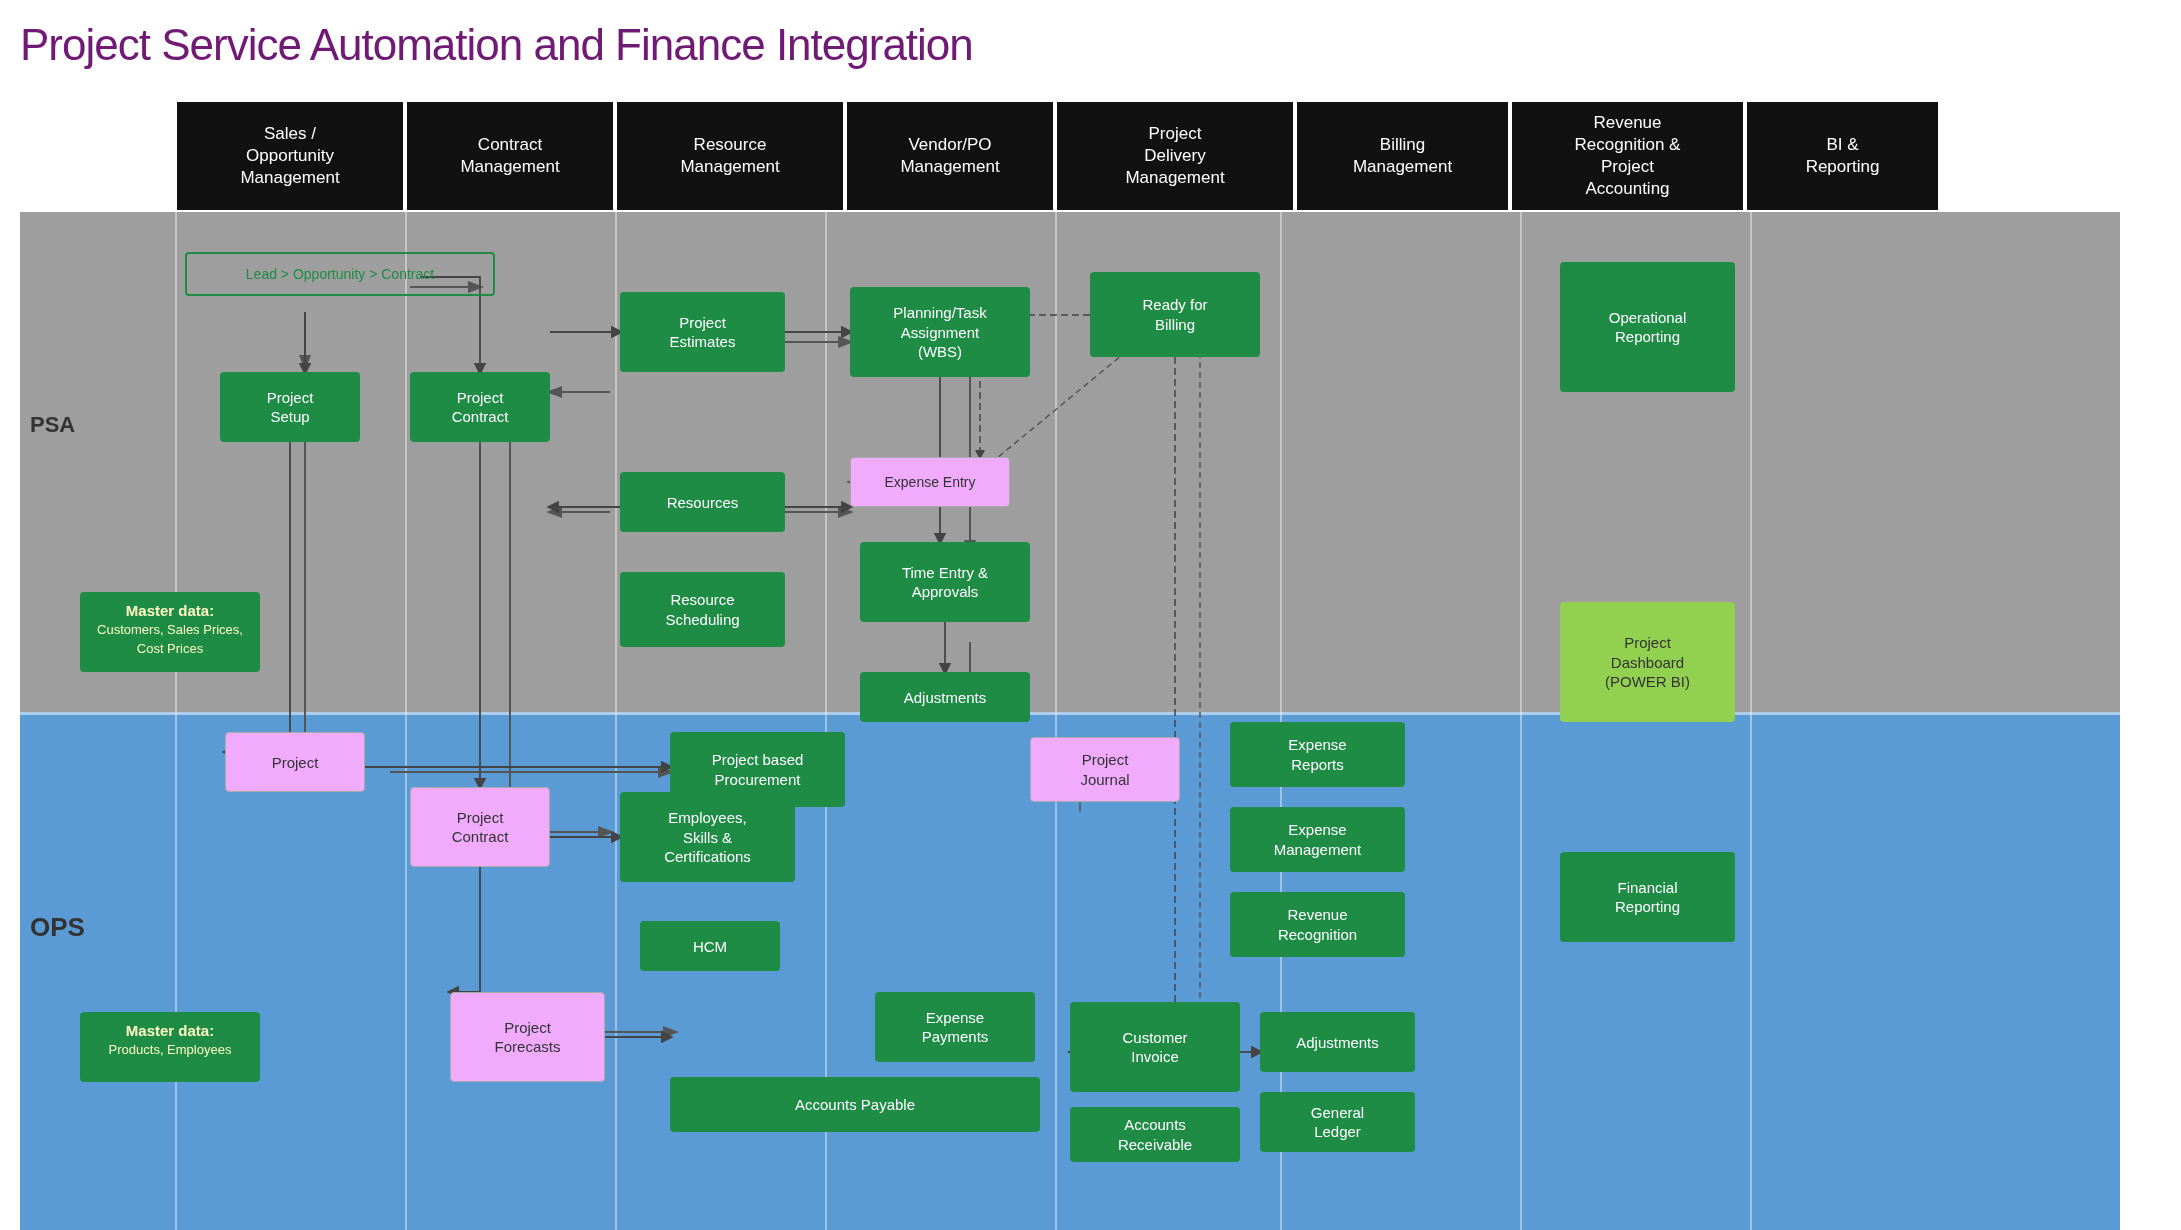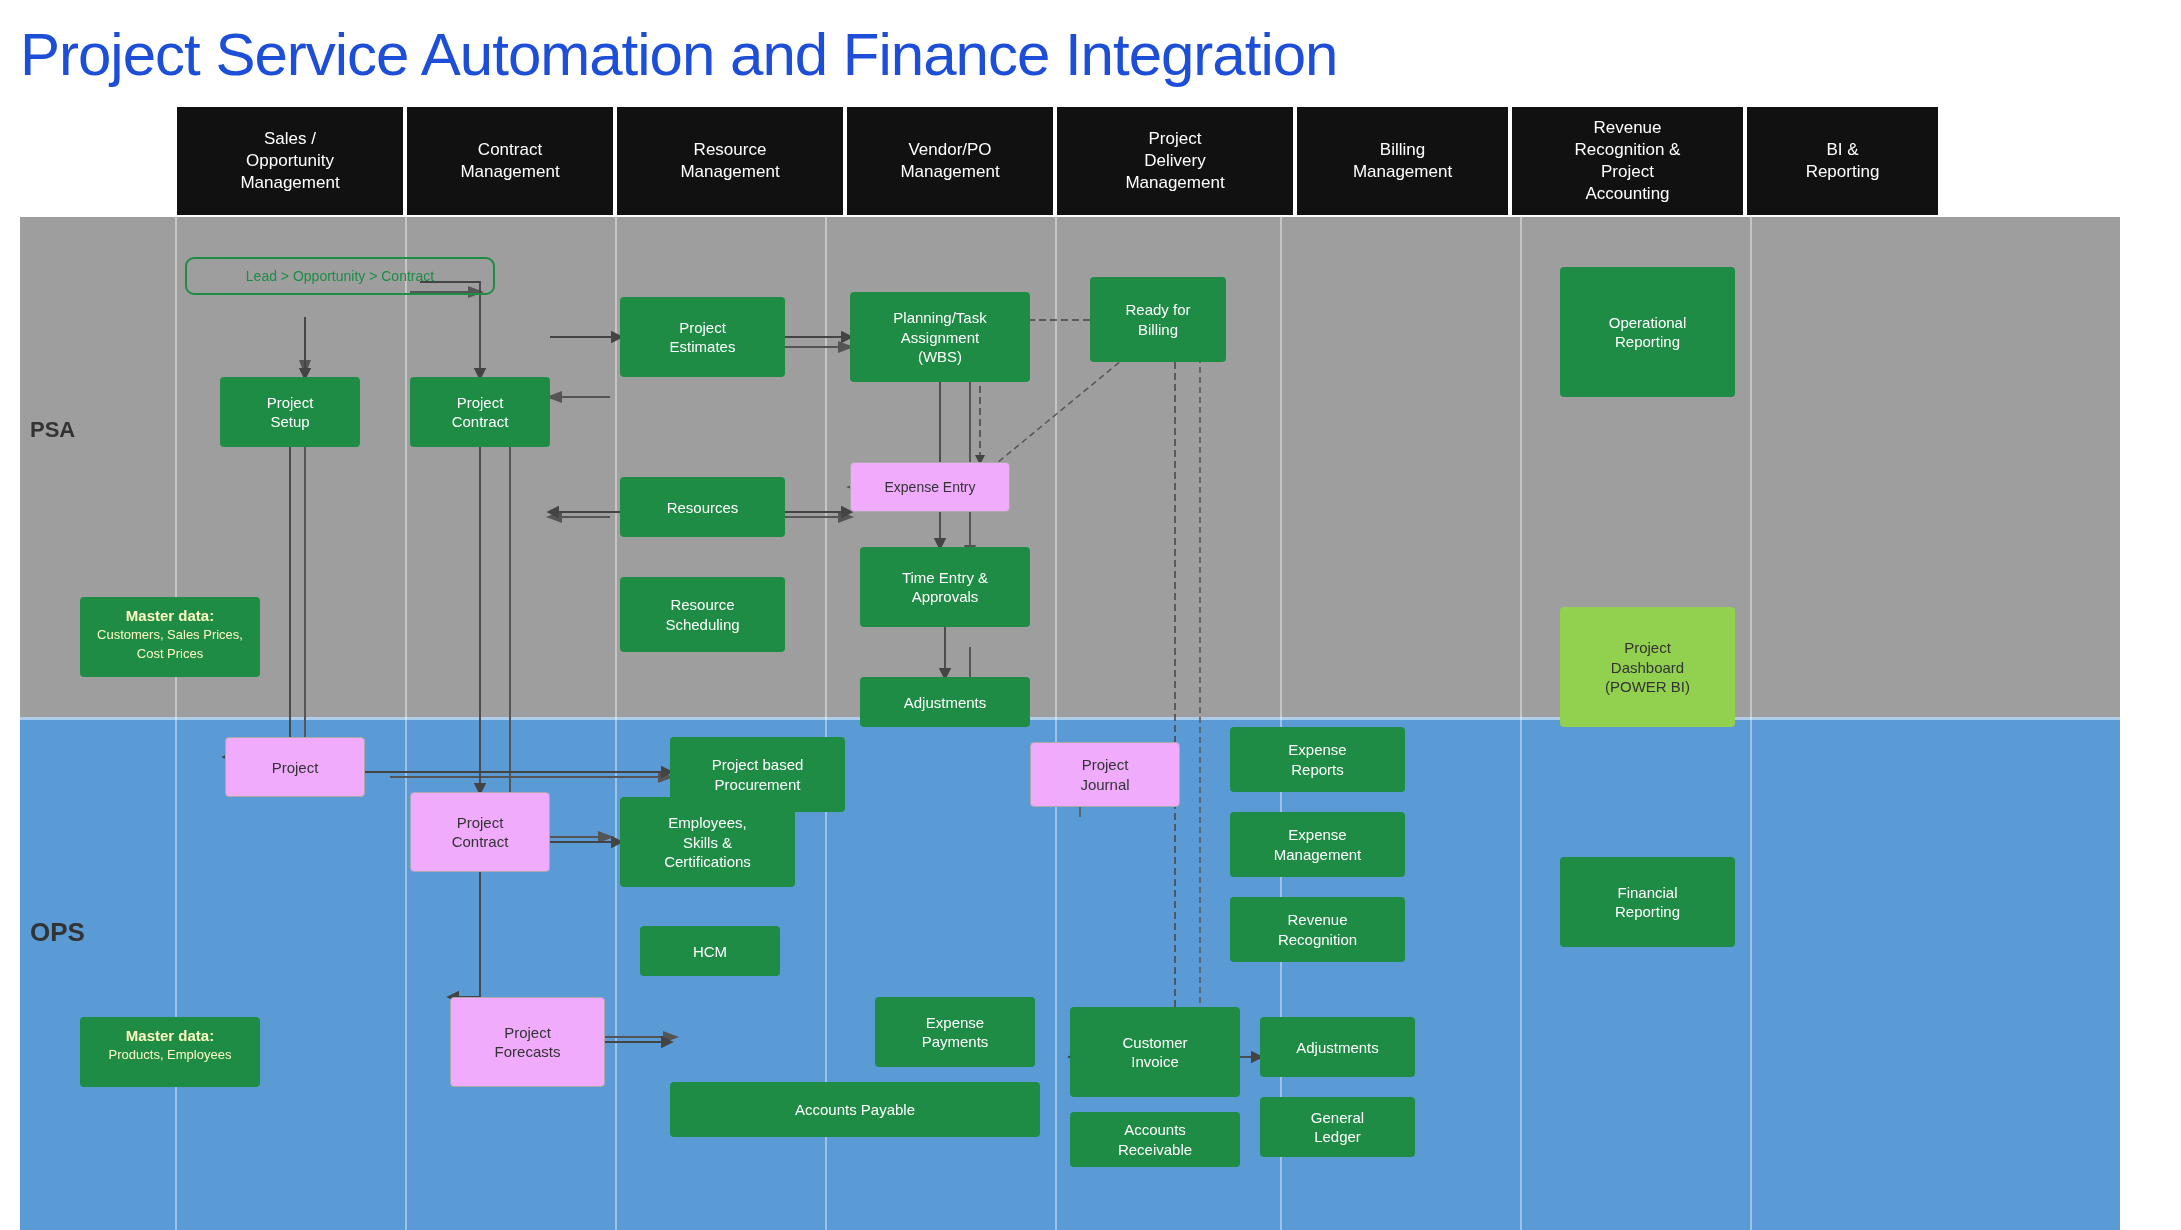--- a/index.html
+++ b/index.html
@@ -4,24 +4,24 @@
   <style>
     * { box-sizing: border-box; margin: 0; padding: 0; }
     body {
       font-family: 'Segoe UI', Arial, sans-serif;
       background: #fff;
       padding: 20px;
       width: 2181px;
       min-height: 1230px;
     }
     h1 {
-      font-size: 60px;
+      font-size: 44px;
       font-weight: 300;
-      color: #1d4ed8;
-      margin-bottom: 16px;
+      color: #701a75;
+      margin-bottom: 30px;
       letter-spacing: -1px;
     }
     .diagram-container {
       width: 2100px;
       position: relative;
     }
     .col-header {
       background: #111;
       color: #fff;
       text-align: center;
@@ -221,39 +221,39 @@
       <defs>
         <marker id="arr" markerWidth="8" markerHeight="8" refX="6" refY="3" orient="auto">
           <path d="M0,0 L0,6 L8,3 z" fill="#555"></path>
         </marker>
         <marker id="arrDash" markerWidth="8" markerHeight="8" refX="6" refY="3" orient="auto">
           <path d="M0,0 L0,6 L8,3 z" fill="#555"></path>
         </marker>
       </defs>
     </svg>
 
-    <div class="abs box-green-border" style="left:165px; top:40px; width:310px; height:38px; z-index:10; font-size:14px;border-radius:9px;">Lead &gt; Opportunity &gt; Contract</div>
+    <div class="abs box-green-border" style="left:165px; top:40px; width:310px; height:44px; z-index:10; font-size:14px;">Lead &gt; Opportunity &gt; Contract</div>
 
     <div class="abs box-green" style="left:200px; top:160px; width:140px; height:70px; z-index:10;">Project<br>Setup</div>
 
     <div class="abs box-green" style="left:390px; top:160px; width:140px; height:70px; z-index:10;">Project<br>Contract</div>
 
     <div class="abs box-green" style="left:600px; top:80px; width:165px; height:80px; z-index:10;">Project<br>Estimates</div>
 
     <div class="abs box-green" style="left:600px; top:260px; width:165px; height:60px; z-index:10;">Resources</div>
 
     <div class="abs box-green" style="left:600px; top:360px; width:165px; height:75px; z-index:10;">Resource<br>Scheduling</div>
 
     <div class="abs box-green" style="left:830px; top:75px; width:180px; height:90px; z-index:10;">Planning/Task<br>Assignment<br>(WBS)</div>
 
     <div class="abs box-white" style="left:830px; top:245px; width:160px; height:50px; z-index:10; font-size:14px;">Expense Entry</div>
 
     <div class="abs box-green" style="left:840px; top:330px; width:170px; height:80px; z-index:10;">Time Entry &amp;<br>Approvals</div>
 
-    <div class="abs box-green" style="left:1070px; top:60px; width:136px; height:85px; z-index:10;">Ready for<br>Billing</div>
+    <div class="abs box-green" style="left:1070px; top:60px; width:170px; height:85px; z-index:10;">Ready for<br>Billing</div>
 
     <div class="abs box-green" style="left:840px; top:460px; width:170px; height:50px; z-index:10;">Adjustments</div>
 
     <div class="abs box-green" style="left:1540px; top:50px; width:175px; height:130px; z-index:10;">Operational<br>Reporting</div>
 
     <div class="abs box-master" style="left:60px; top:380px; width:180px; height:80px; z-index:10;">
       <strong>Master data:</strong>
       Customers, Sales Prices,<br>Cost Prices
     </div>
 

